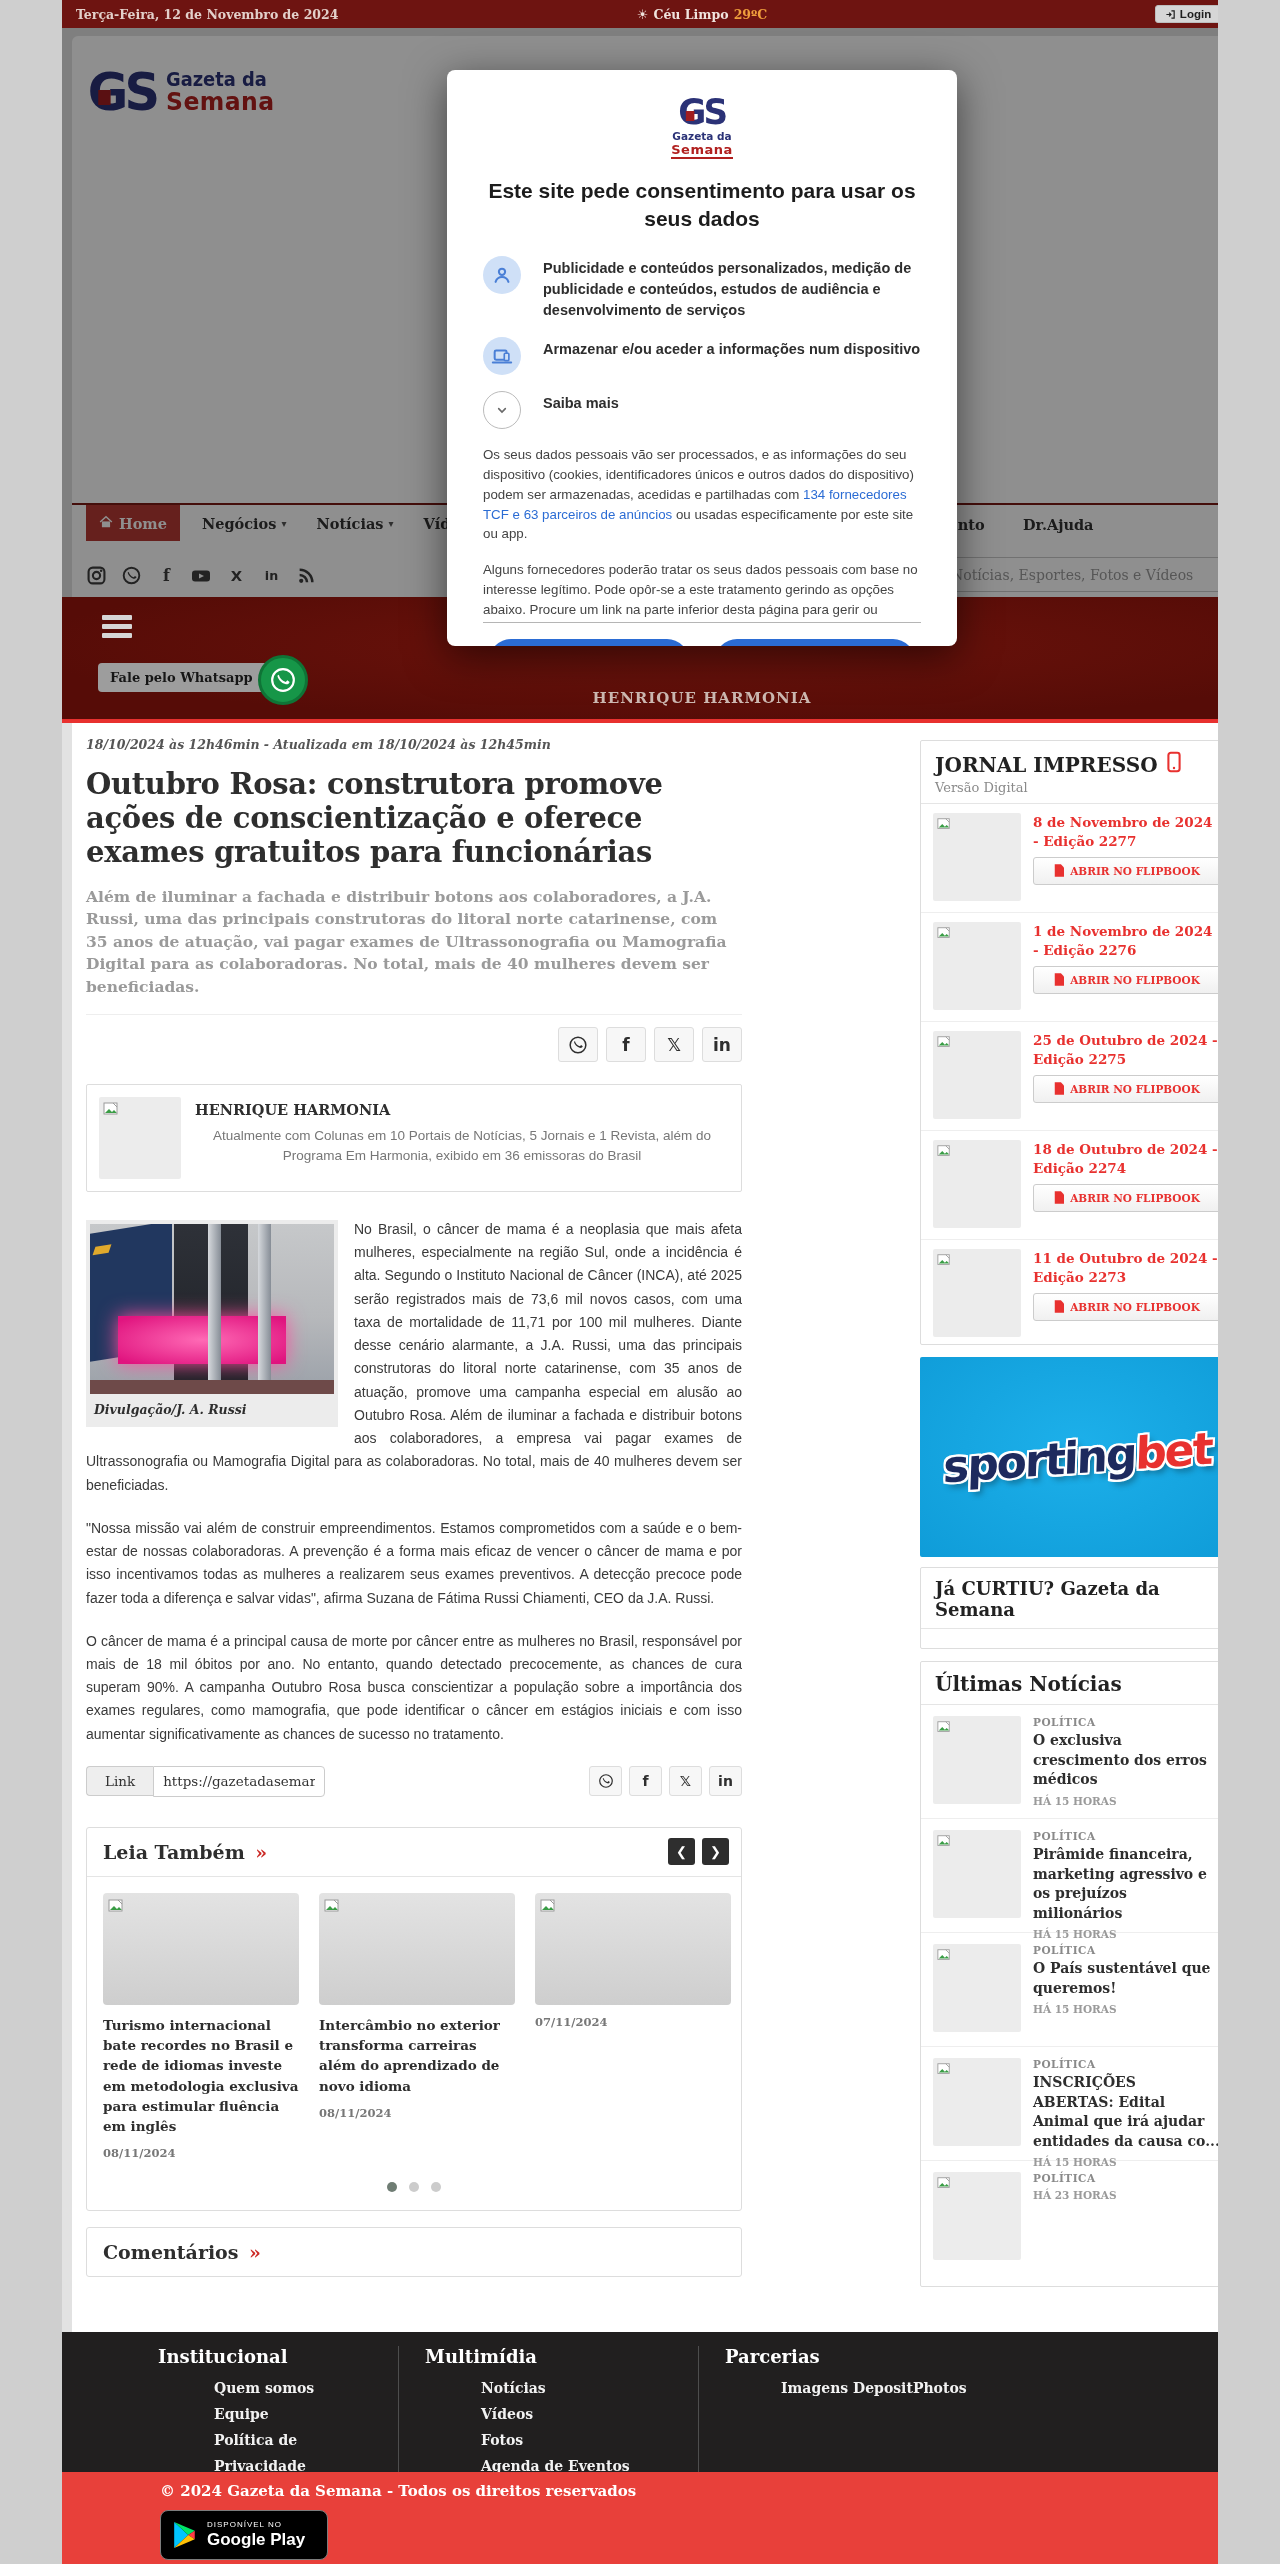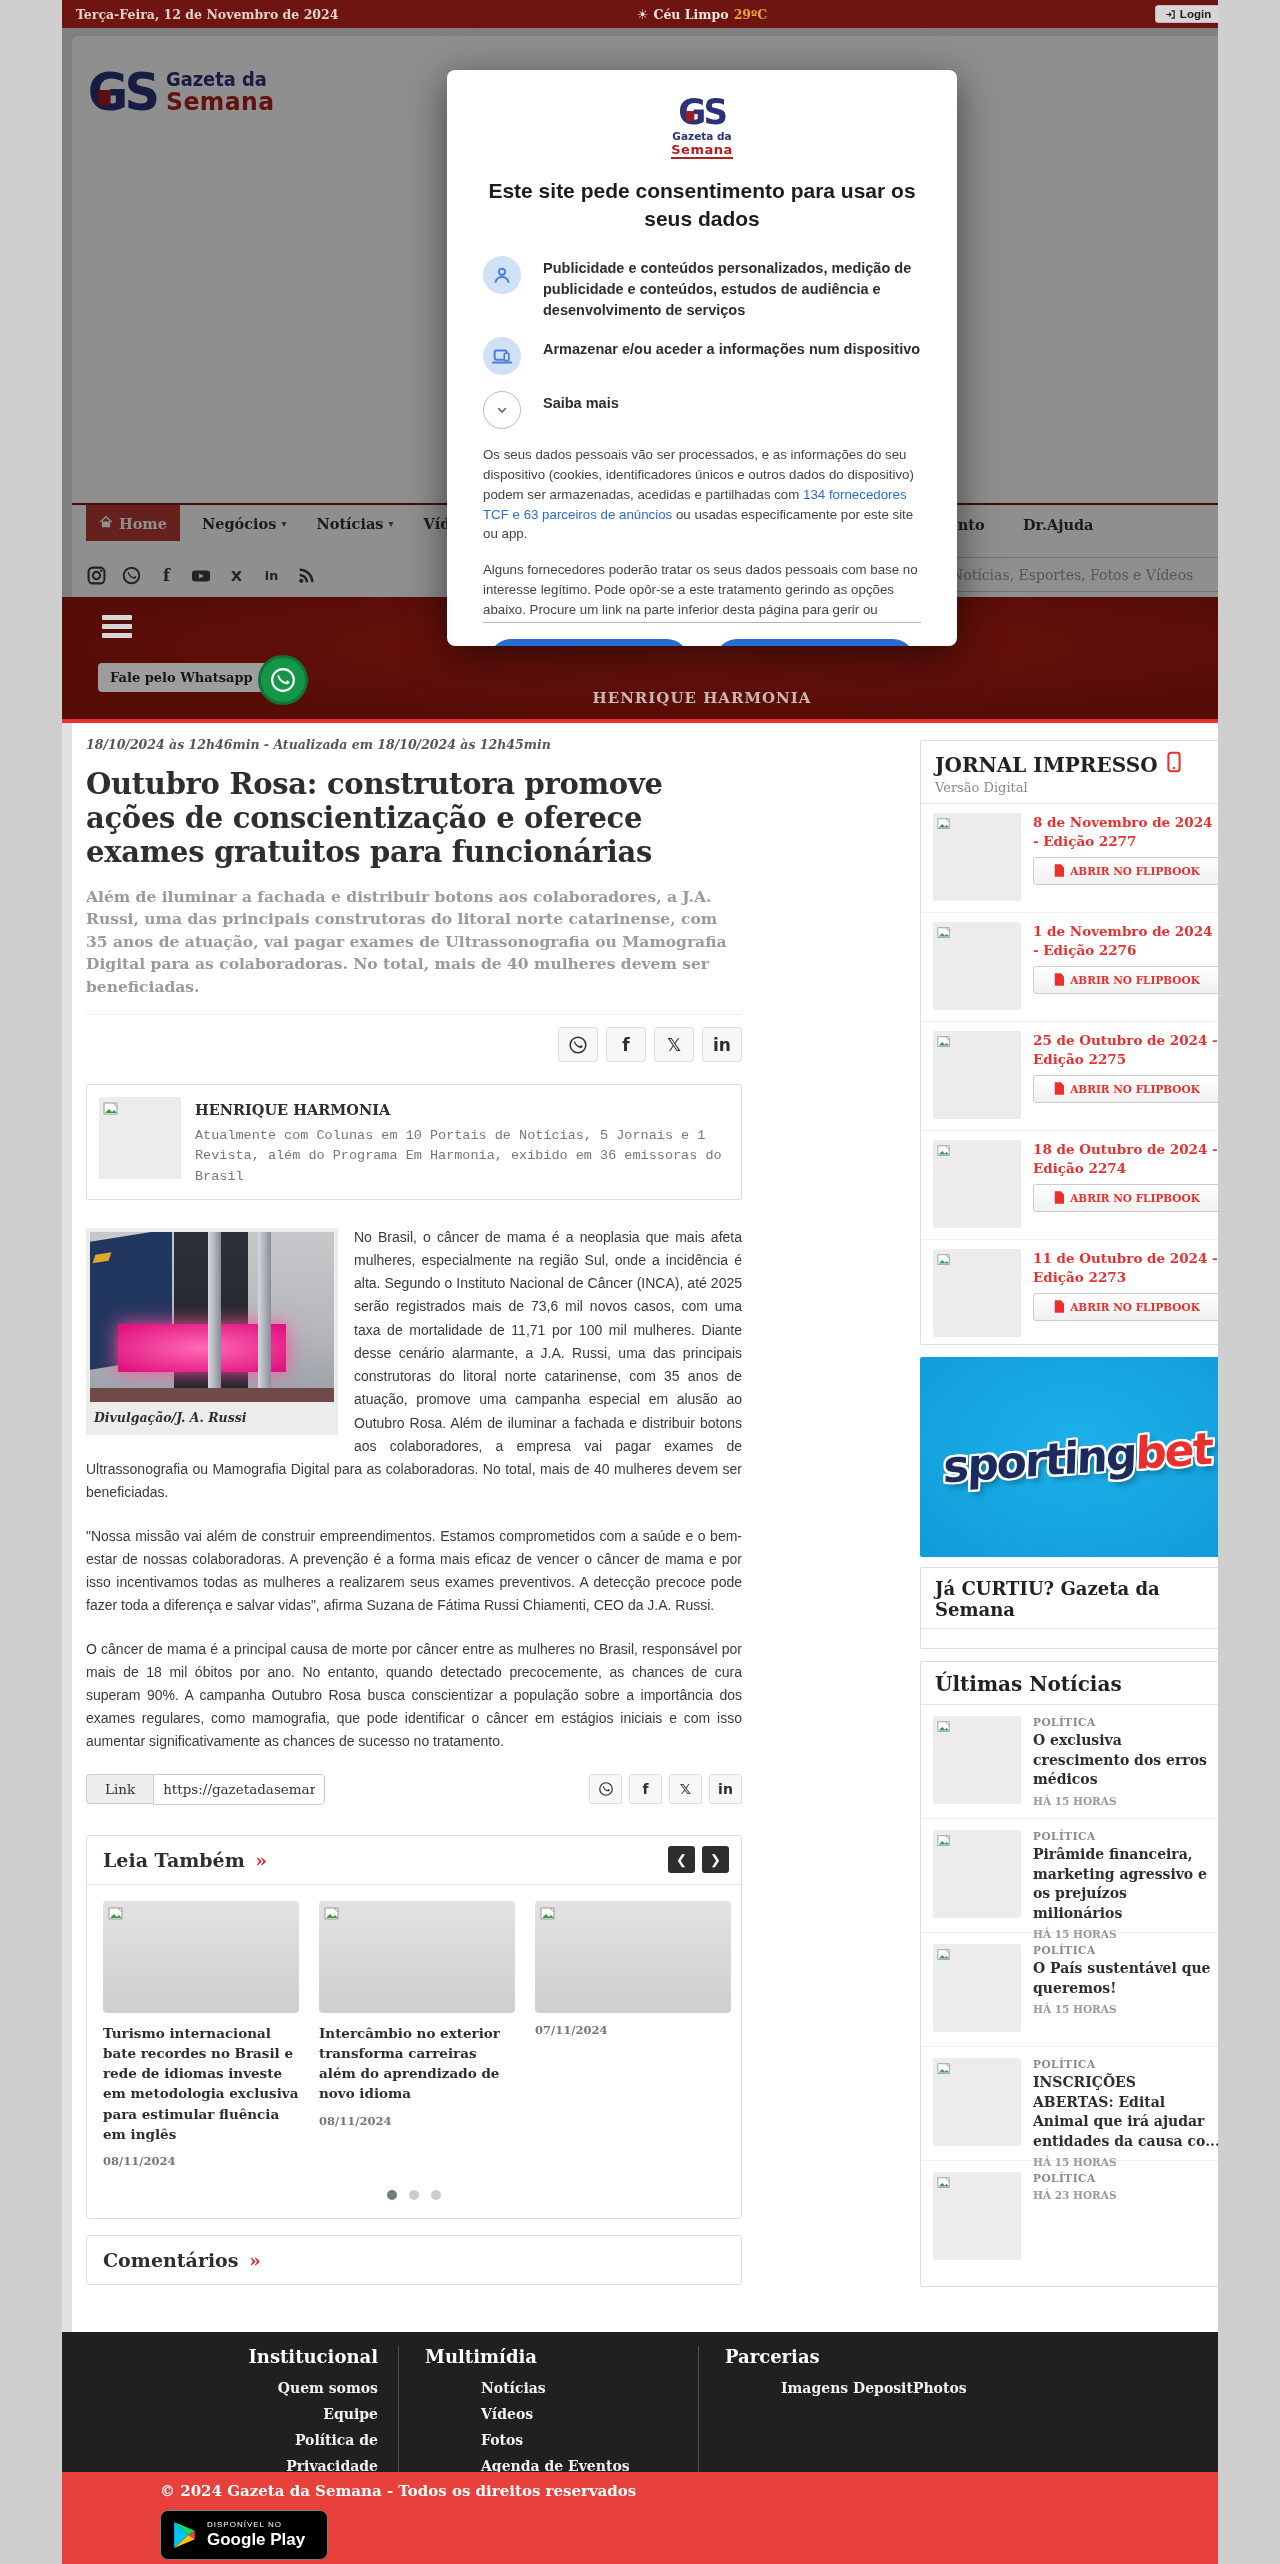--- a/index.html
+++ b/index.html
@@ -76,21 +76,21 @@
   .share-btn { width:40px; height:35px; background:#f7f7f7; border:1px solid #ddd; border-radius:3px;
                display:flex; align-items:center; justify-content:center; cursor:pointer;
                font-family:"DejaVu Sans",sans-serif; font-weight:bold; font-size:17px; color:#2e2e2e; }
   .share-btn.small { width:33px; height:30px; font-size:14px; }
 
   .authorbox { margin-top:22px; border:1px solid #ddd; border-radius:2px; padding:12px; display:flex; gap:14px; }
   .ph { background:#ececec; position:relative; border-radius:2px; flex:none; }
   .ph svg { position:absolute; left:4px; top:4px; }
   .author-ph { width:82px; height:82px; }
   .author-name { font-family:"DejaVu Serif",serif; font-weight:bold; font-size:14.5px; color:#2e2e2e; margin-top:4px; }
-  .author-bio { font-family:Liberation Mono, monospace; font-size:13.5px; line-height:1.5; color:#777; margin-top:8px; }
+  .author-bio { font-family:Liberation Sans, sans-serif; font-size:13.5px; line-height:1.5; color:#777; margin-top:8px;text-align:center; }
 
   .body-text { margin-top:26px; font-size:14px; line-height:1.66; color:#3a3a3a; text-align:justify; }
   .body-text p { margin-bottom:20px; }
   figure.photo-fig { float:left; width:252px; background:#ececec; padding:4px; margin:2px 16px 6px 0; }
   .photo { position:relative; width:244px; height:170px; overflow:hidden;
            background:linear-gradient(180deg,#c6c8ca 0%, #b6b8bb 55%, #9aa0a8 100%); }
   .ph-sign { position:absolute; left:-10px; top:4px; width:92px; height:128px; background:#21375f; transform:skewY(-9deg); }
   .ph-sign i { position:absolute; left:14px; top:14px; width:16px; height:8px; background:#e0a92c; transform:skewX(-20deg); }
   .ph-tower { position:absolute; left:84px; top:0; width:74px; height:172px; background:linear-gradient(180deg,#2e3138,#1d2025); }
   .ph-band { position:absolute; left:28px; top:92px; width:168px; height:48px;
@@ -153,21 +153,21 @@
   .urow { display:flex; gap:12px; padding:11px 12px; border-bottom:1px solid #eee; height:114px; cursor:pointer; }
   .u-cat { font-size:10.5px; font-weight:bold; letter-spacing:0.5px; color:#8a8a8a; font-family:"DejaVu Serif",serif; }
   .u-title { font-family:"DejaVu Serif",serif; font-weight:bold; font-size:14px; line-height:1.4; color:#2e2e2e; margin-top:3px; }
   .u-time { font-family:"DejaVu Serif",serif; font-weight:bold; font-size:10.5px; color:#9a9a9a; margin-top:5px; }
 
   
   .footer { position:absolute; left:0; top:2332px; width:1280px; height:140px; background:#211f1f; z-index:5; }
   .footer-inner { display:flex; height:100%; padding:14px 0 0 96px; }
   .fcol { padding-right:20px; }
   .fcol + .fcol { border-left:1px solid #4d4d4d; padding-left:26px; }
-  .fcol.c1 { width:240px;text-align:right; } .fcol.c2 { width:300px; } .fcol.c3 { width:300px; } .fcol.c4 { width:320px; }
+  .fcol.c1 { width:240px; } .fcol.c2 { width:300px; } .fcol.c3 { width:300px; } .fcol.c4 { width:320px; }
   .f-title { font-family:"DejaVu Serif",serif; font-weight:bold; font-size:18px; color:#fff; }
   .f-links { list-style:none; padding-left:56px; margin-top:8px; }
   .f-links li { font-family:"DejaVu Serif",serif; font-weight:bold; font-size:14px; color:#f2f2f2; line-height:26px; cursor:pointer; }
 
   .bottombar { position:absolute; left:0; top:2472px; width:1280px; height:92px; background:#e8403a; z-index:5; }
   .copyright { position:absolute; left:98px; top:10px; font-family:"DejaVu Serif",serif; font-weight:bold; font-size:15px; color:#fff; }
   .gp-badge { position:absolute; left:98px; top:38px; width:168px; height:50px; background:#000; border:1px solid #7c7c7c;
               border-radius:8px; display:flex; align-items:center; gap:10px; padding:0 12px; cursor:pointer; }
   .gp-text .s { font-size:8px; letter-spacing:1px; color:#fff; }
   .gp-text .b { font-size:17px; font-weight:bold; color:#fff; margin-top:1px; }

